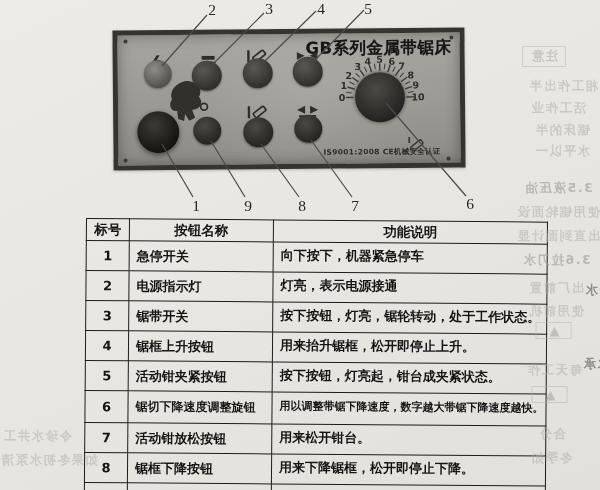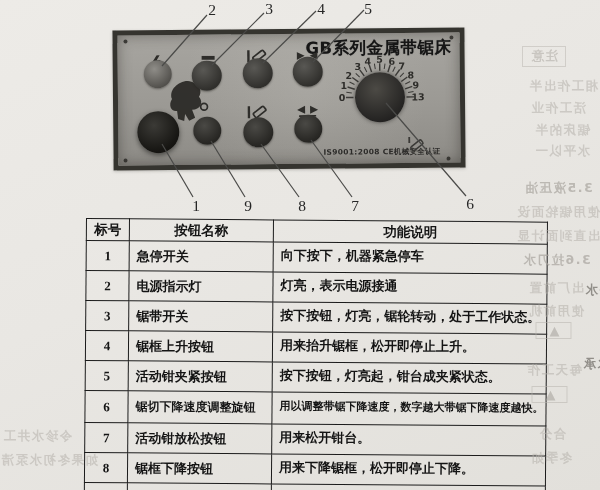--- a/index.html
+++ b/index.html
@@ -35,21 +35,21 @@
   .callout{position:absolute;transform:translateX(-50%);font-family:"Liberation Serif",serif;
            font-size:15.5px;color:#262626;}
   .lines{position:absolute;left:0;top:0;pointer-events:none;}
 
   
   .ftable{position:absolute;left:86px;top:218px;border-collapse:collapse;table-layout:fixed;
           transform:rotate(0.45deg);transform-origin:left top;color:#141414;}
   .ftable td,.ftable th{border:1.4px solid #1c1c1c;overflow:visible;}
   .ftable th{height:21px;font-size:13.5px;font-weight:800;text-align:center;padding:0;}
   .ftable td{height:23px;padding:0;}
-  .c-no{width:42px;text-align:center;font-size:13px;font-weight:700;font-family:Liberation Serif, serif;}
+  .c-no{width:42px;text-align:center;font-size:13px;font-weight:700;}
   .c-name{width:136px;font-size:13px;font-weight:700;padding-left:7px !important;white-space:nowrap;}
   .c-desc{width:266px;font-size:13px;font-weight:600;padding-left:7px !important;
           padding-top:6px !important;vertical-align:top;white-space:nowrap;line-height:1.1;}
   .c-desc.small{font-size:11px;padding-top:8px !important;}
 
   
   .ghost{position:absolute;transform:scaleX(-1);color:#b6b2ac;font-size:12.5px;opacity:.55;
          font-weight:600;letter-spacing:1.5px;white-space:nowrap;}
   .ghost.bold{font-weight:800;color:#a9a59f;opacity:.7;}
   .ghost.box{border:1.3px solid #bdb9b3;padding:1px 7px;font-weight:800;color:#aeaaa4;}
@@ -146,21 +146,21 @@
     <span class="dial-num" style="left:224px;top:64px;">0</span>
     <span class="dial-num" style="left:226px;top:52px;">1</span>
     <span class="dial-num" style="left:231px;top:42px;">2</span>
     <span class="dial-num" style="left:240px;top:33px;">3</span>
     <span class="dial-num" style="left:250px;top:28px;">4</span>
     <span class="dial-num" style="left:262px;top:26px;">5</span>
     <span class="dial-num" style="left:274px;top:28px;">6</span>
     <span class="dial-num" style="left:284px;top:33px;">7</span>
     <span class="dial-num" style="left:293px;top:42px;">8</span>
     <span class="dial-num" style="left:298px;top:52px;">9</span>
-    <span class="dial-num" style="left:300px;top:64px;">13</span>
+    <span class="dial-num" style="left:300px;top:64px;">10</span>
   </div>
 
   <svg class="lines" width="600" height="490">
     <g stroke="#4a4a48" stroke-width="1.2">
       <line x1="207" y1="15" x2="162" y2="66"></line>
       <line x1="264" y1="13" x2="212" y2="65"></line>
       <line x1="316" y1="11" x2="263" y2="63"></line>
       <line x1="364" y1="10" x2="313" y2="62"></line>
       <line x1="162" y1="144" x2="193" y2="197"></line>
       <line x1="211" y1="141" x2="245" y2="197"></line>

